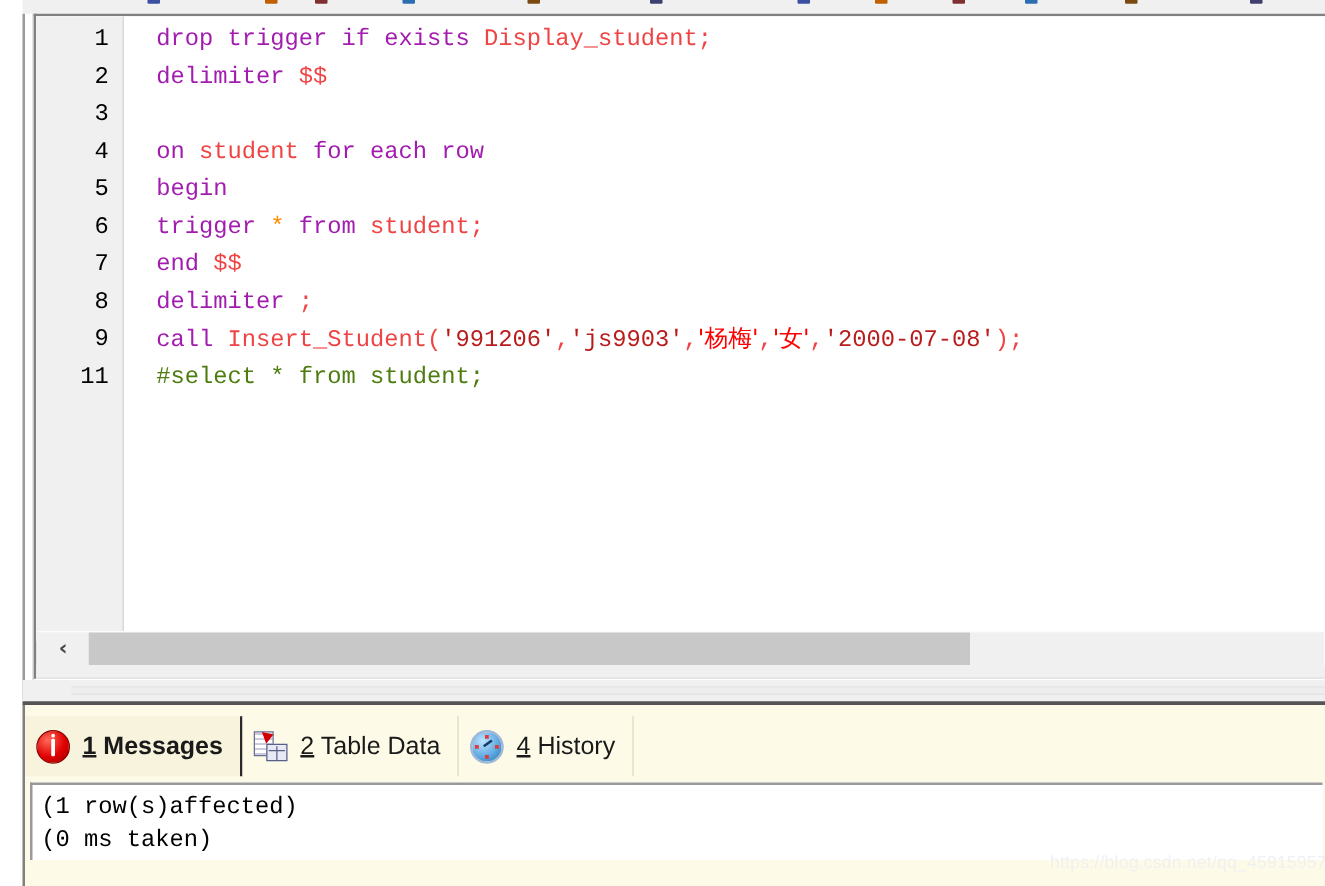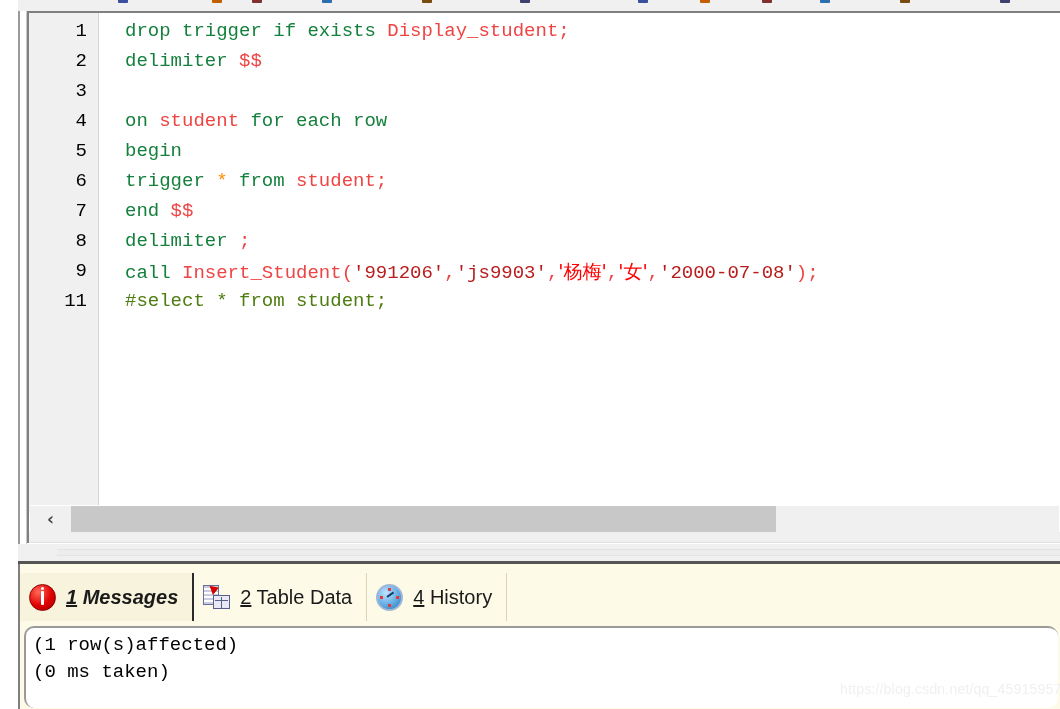--- a/index.html
+++ b/index.html
@@ -99,21 +99,21 @@
     text-align: right;
     color: #000000;
     font-family: "Liberation Mono", "DejaVu Sans Mono", monospace;
     font-size: 19px;
   }
   .linetext {
     position: absolute;
     left: 96px;
     color: #000000;
   }
-  .kw      { color: #15803d; }
+  .kw      { color: #a21caf; }
   .str     { color: #b91c1c; }
   .op      { color: #ff8c00; }
   .cmt     { color: #4d7c0f; }
   .plain   { color: #ef4444; }
   .cjk     { font-family: "DejaVu Sans", sans-serif; color: #ff0000; }
 
   
   .hscroll {
     position: absolute;
     left: 1px; bottom: 12px;
@@ -220,21 +220,20 @@
     background: #f7f3dc;
     border-right: 2px solid #2b2b2b;
   }
   .tab-label {
     font-size: 20px;
     color: #1a1a1a;
     font-family: "Liberation Sans", sans-serif;
   }
   .tab.active .tab-label {
     font-weight: bold;
-    font-style: italic;
   }
   .tab-label .acc {
     text-decoration: underline;
   }
   .tabbar-filler {
     flex: 1;
     background: #fdfbe8;
   }
 
   
@@ -340,27 +339,26 @@
   .ico-history .p1 { left: 10px; top: 2px; }
   .ico-history .p2 { left: 18px; top: 10px; }
   .ico-history .p3 { left: 10px; top: 18px; }
   .ico-history .p4 { left: 2px; top: 10px; }
 
   
   .msg-box {
     position: absolute;
     left: 4px; top: 62px;
     width: 1034px;
-    height: 82px;
+    height: 62px;
     background: #ffffff;
     border-top: 2px solid #9a9a9a;
     border-left: 2px solid #9a9a9a;
     box-sizing: border-box;
     overflow: hidden;
-    border-radius: 10px;
   }
   .msg-line {
     font-family: "Liberation Mono", "DejaVu Sans Mono", monospace;
     font-size: 19px;
     line-height: 27px;
     color: #000000;
     white-space: pre;
     padding-left: 7px;
   }
   .msg-line:first-child { padding-top: 4px; }

